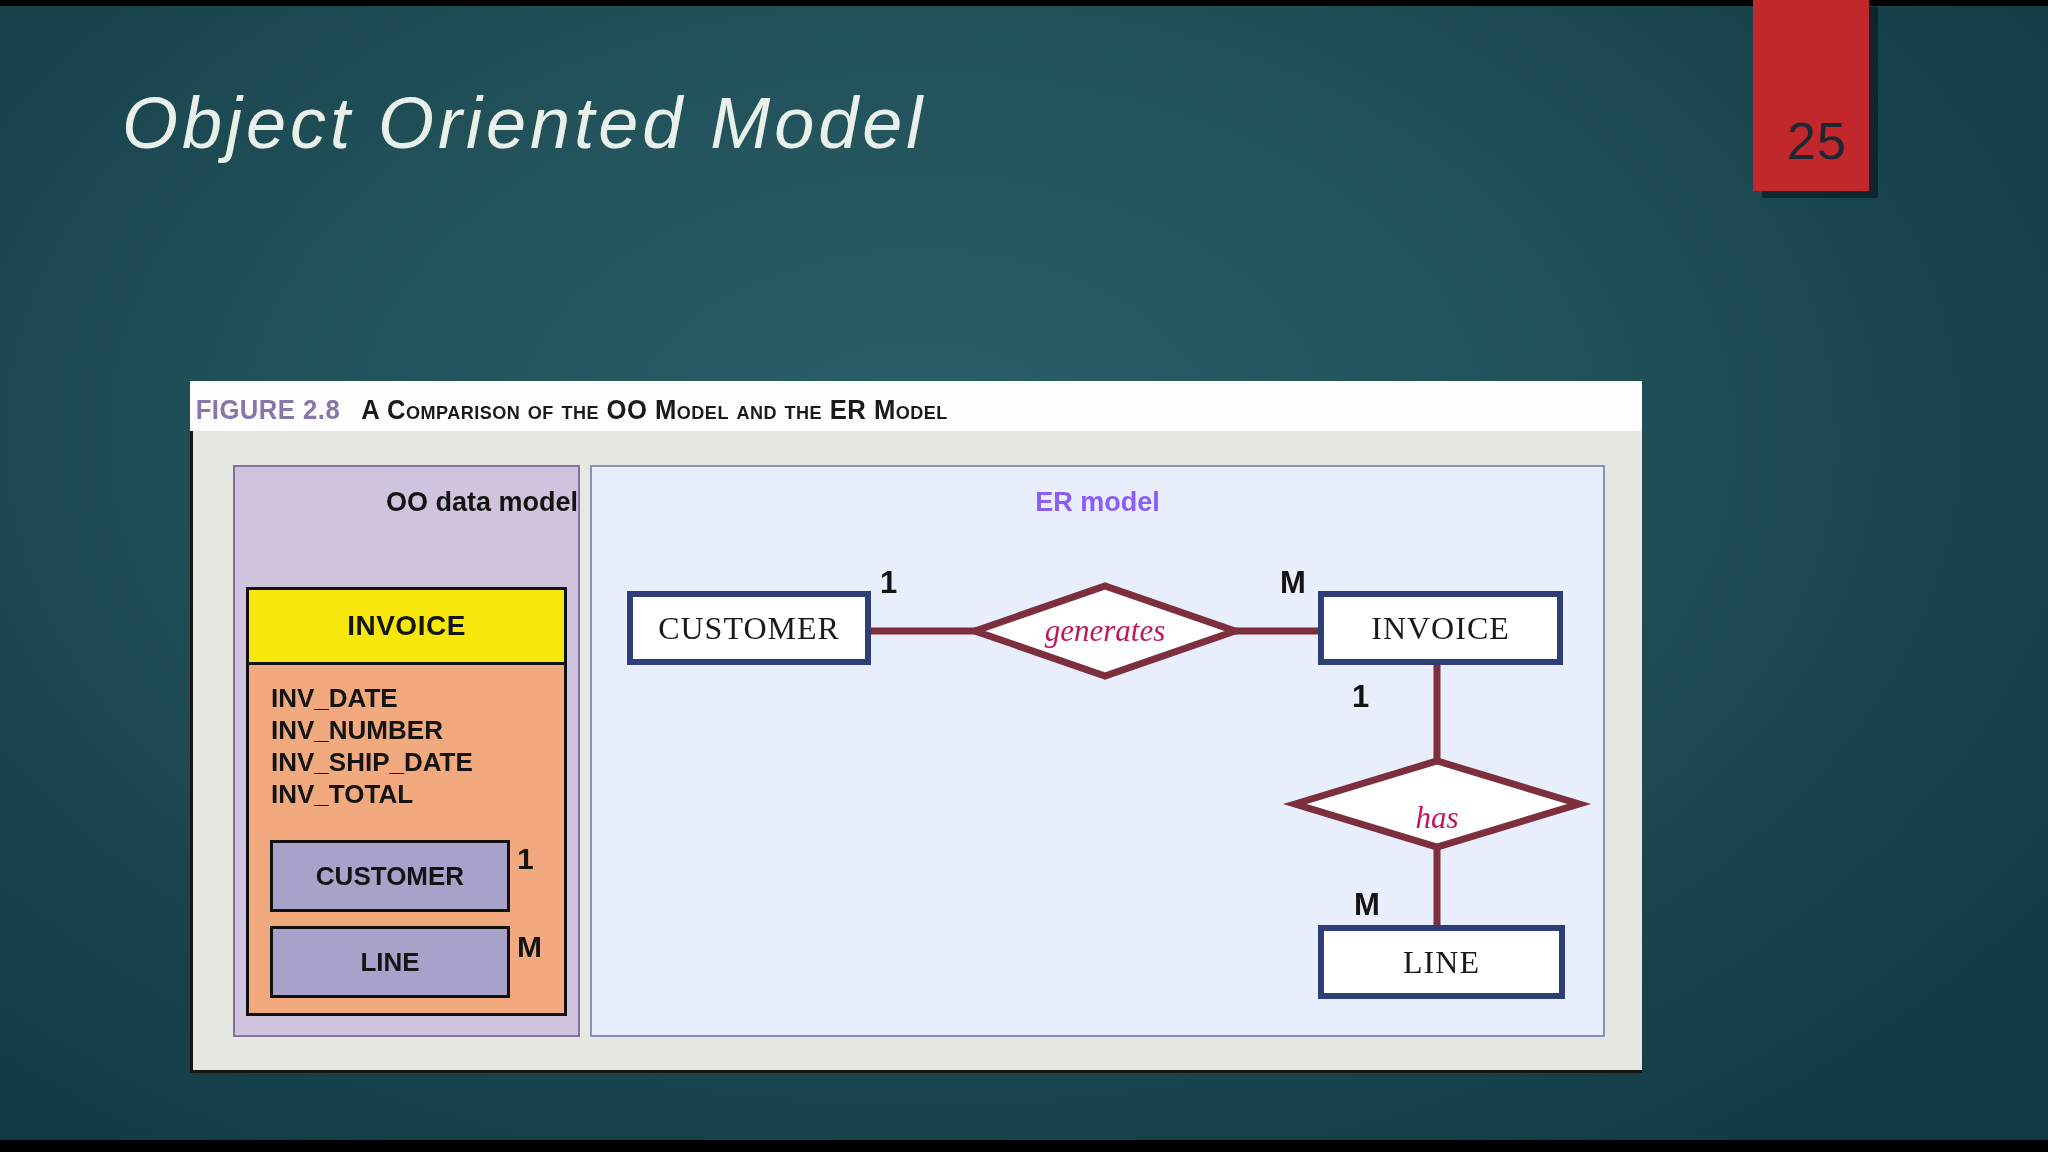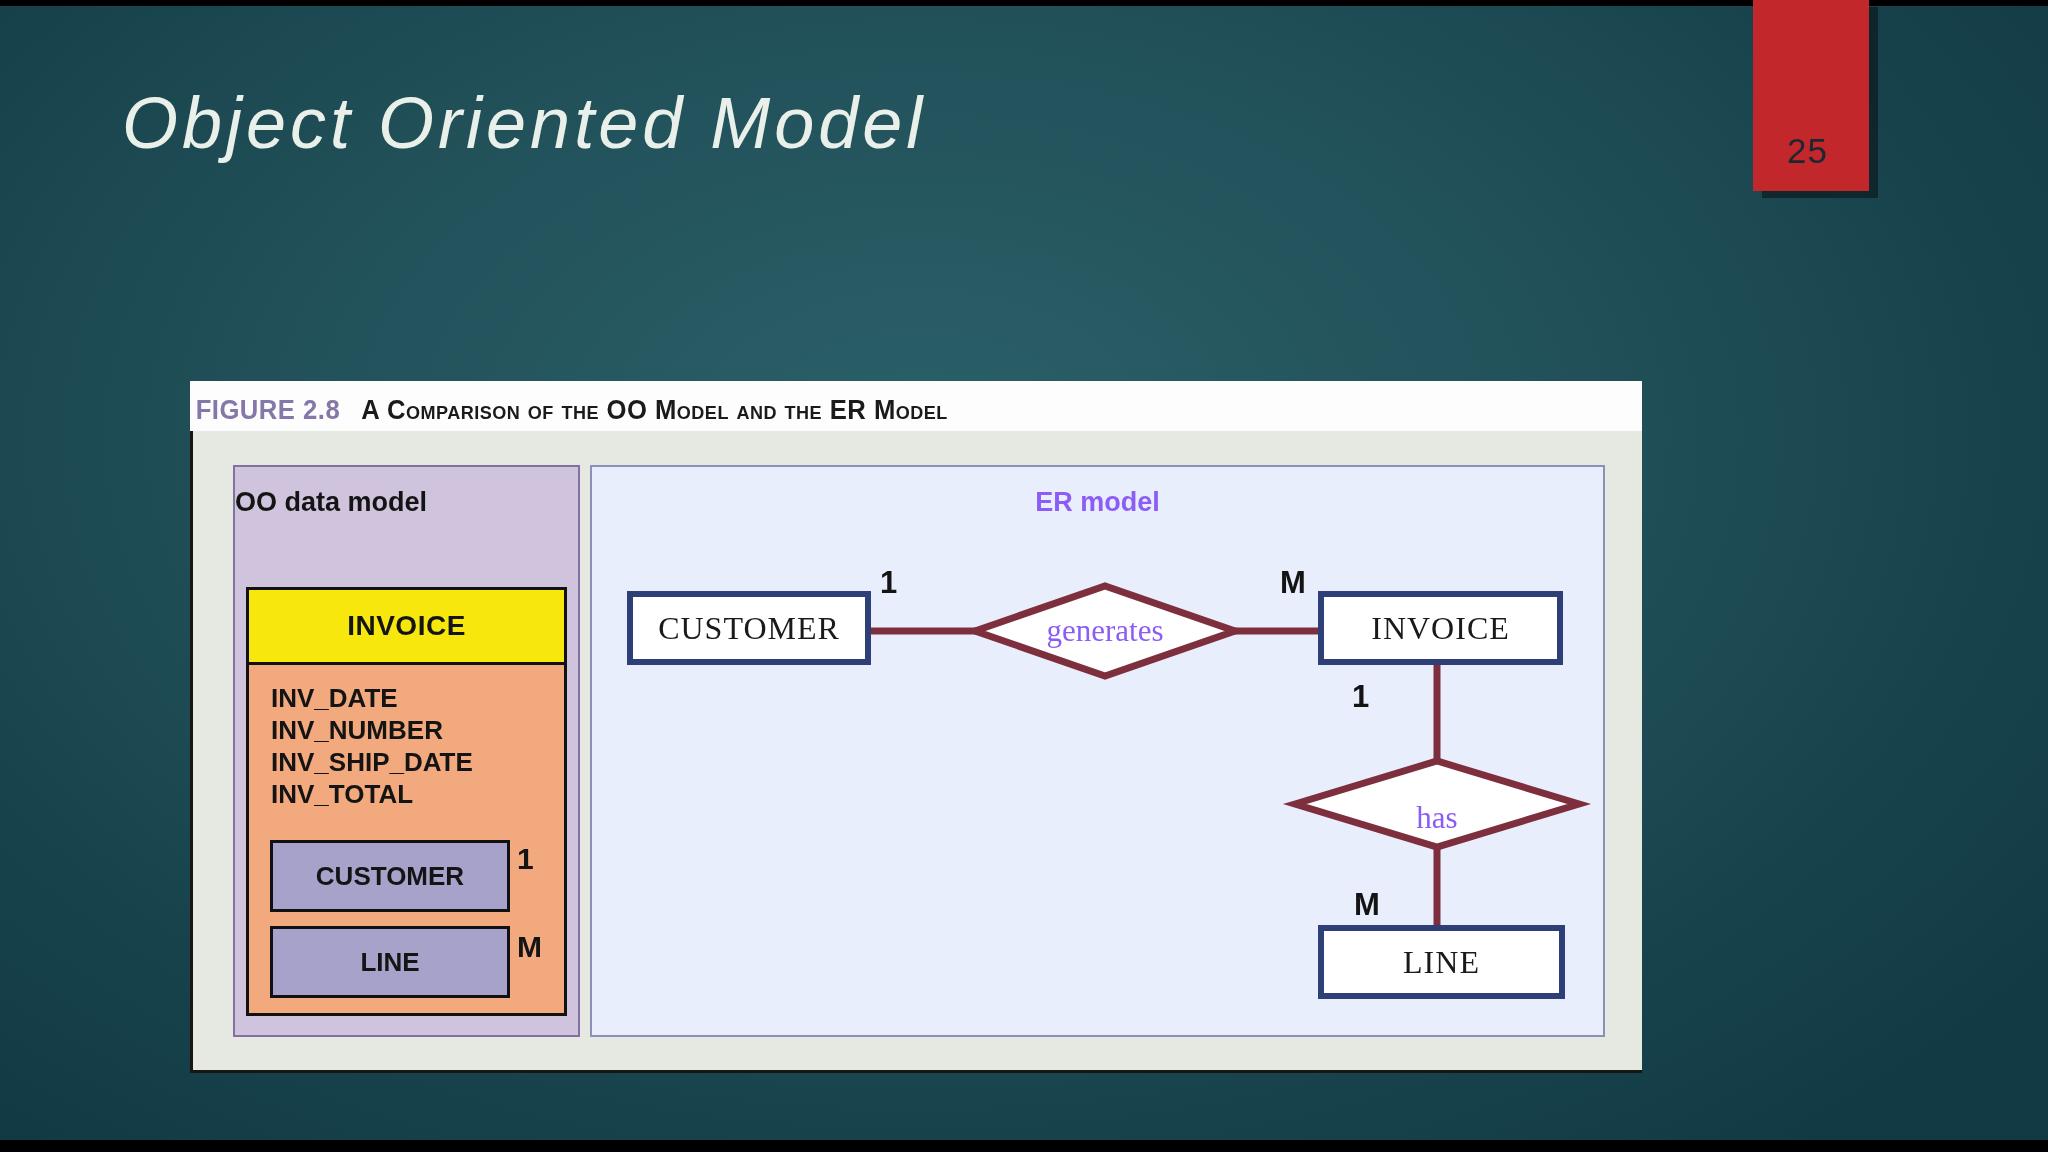--- a/index.html
+++ b/index.html
@@ -22,21 +22,21 @@
   }
 
   #page-tab{
     position:absolute;left:1753px;top:0;width:116px;height:191px;
     background:#c1272b;
     box-shadow:9px 7px 0 rgba(8,14,18,0.55);
     display:flex;align-items:flex-end;
   }
   #page-number{
     padding:0 0 20px 34px;
-    font-size:35px;color:#1c2732;letter-spacing:1px;
+    font-size:52px;color:#1c2732;letter-spacing:1px;
   }
 
   
   #figure{position:absolute;left:190px;top:368px;width:1452px;height:708px;}
   #figure-header{
     position:absolute;left:0;top:13px;width:1452px;height:58px;
     background:#fdfdfd;border-bottom:5px solid #121212;
     display:flex;align-items:center;
     white-space:nowrap;
   }
@@ -57,21 +57,21 @@
     border-left:3px solid #191512;border-bottom:3px solid #191512;
     box-sizing:content-box;
   }
 
   
   #oo-panel{
     position:absolute;left:40px;top:34px;width:347px;height:572px;
     background:#cfc3de;border:2px solid #8172a3;box-sizing:border-box;
   }
   #oo-title{
-    position:absolute;left:0;top:20px;width:100%;text-align:left;
+    position:absolute;left:0;top:20px;width:100%;text-align:right;
     font-weight:700;font-size:27px;color:#141414;
   }
   #oo-object{
     position:absolute;left:11px;top:120px;width:321px;height:429px;
     border:3px solid #111;box-sizing:border-box;background:#f1a97d;
   }
   #oo-class-head{
     position:absolute;left:0;top:0;width:100%;height:75px;
     background:#f8e70c;border-bottom:3px solid #111;box-sizing:border-box;
     display:flex;align-items:center;justify-content:center;
@@ -112,21 +112,21 @@
     display:flex;align-items:center;justify-content:center;
     font-family:"Liberation Serif", serif;
     font-size:32px;color:#1a1a1a;letter-spacing:1px;
   }
   #entity-customer{left:35px;top:124px;width:244px;}
   #entity-invoice{left:726px;top:124px;width:245px;}
   #entity-line{left:726px;top:458px;width:247px;}
   .rel-label{
     position:absolute;transform:translate(-50%,-50%);
     font-family:"Liberation Serif", serif;
-    font-size:31px;color:#8b5cf6;
+    font-size:31px;color:#be185d;font-style:italic;
   }
   #rel-generates{left:513px;top:164px;}
   #rel-has{left:845px;top:351px;}
   .er-card{
     position:absolute;font-weight:700;font-size:31px;color:#141414;
   }
   #er-card-1a{left:288px;top:98px;}
   #er-card-m1{left:688px;top:98px;}
   #er-card-1b{left:760px;top:212px;}
   #er-card-m2{left:762px;top:420px;}

